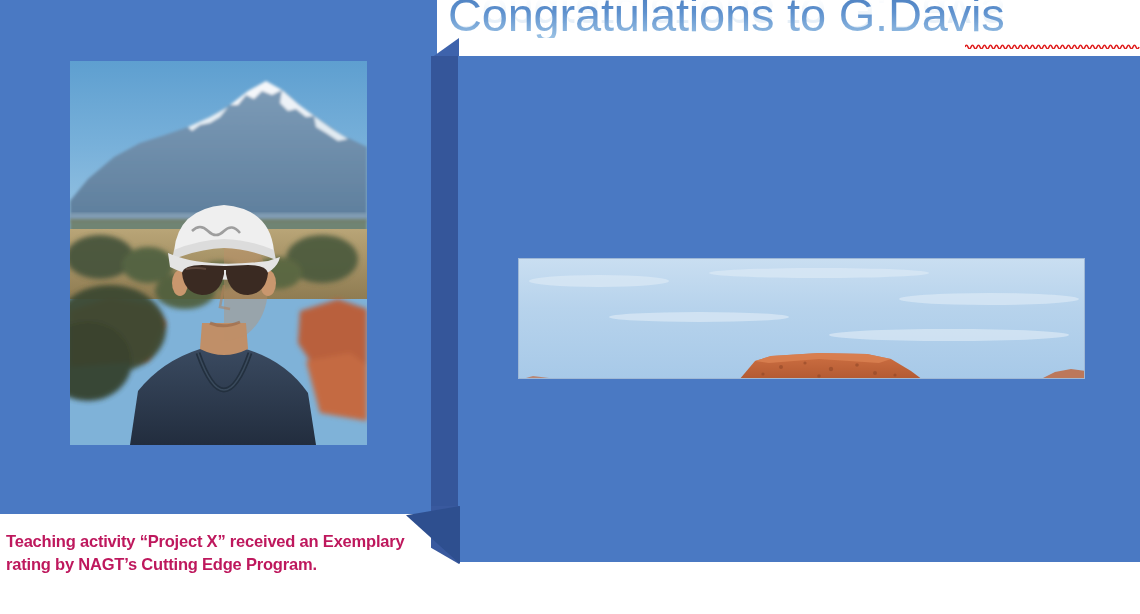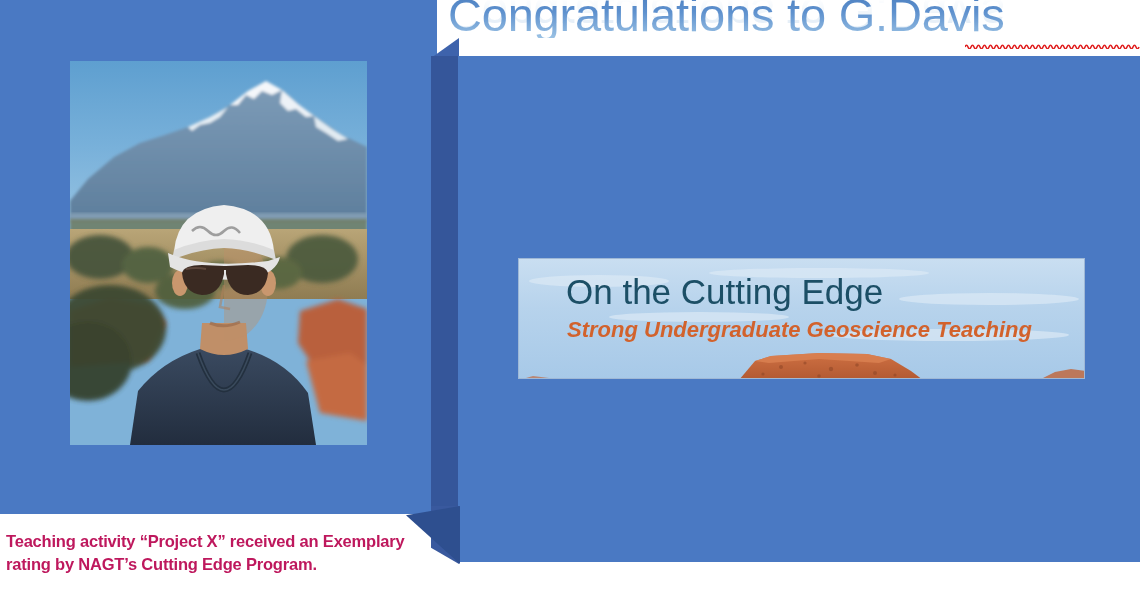--- a/index.html
+++ b/index.html
@@ -367,19 +367,17 @@
         <circle cx="356" cy="114" r="2"></circle>
           <circle cx="244" cy="115" r="1.6"></circle>
         <circle cx="300" cy="117" r="1.8"></circle>
           <circle cx="376" cy="116" r="1.6"></circle>
       </g>
 
       <path d="M520 121 L536 113 L552 110 L567 112 L567 121 Z" fill="#C06A42" opacity="0.85"></path>
 
       <path d="M0 121 L14 117 L30 119 L36 121 Z" fill="#C06A42" opacity="0.7"></path>
     </svg>
-    <div class="banner-title">On the Cutting Edge</div>
-    <div class="banner-sub">Strong Undergraduate Geoscience Teaching</div>
   </div>
 
   <div class="caption">Teaching activity “Project X” received an Exemplary rating by NAGT’s Cutting Edge Program.</div>
 
 </div>
 
 </body></html>

